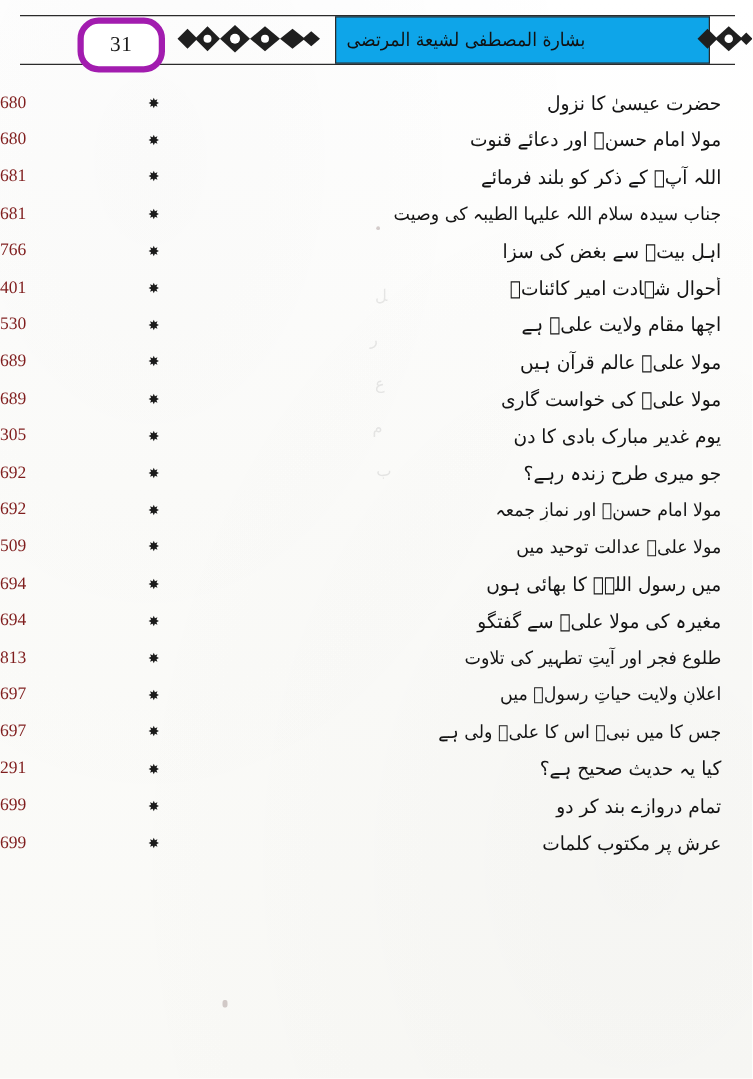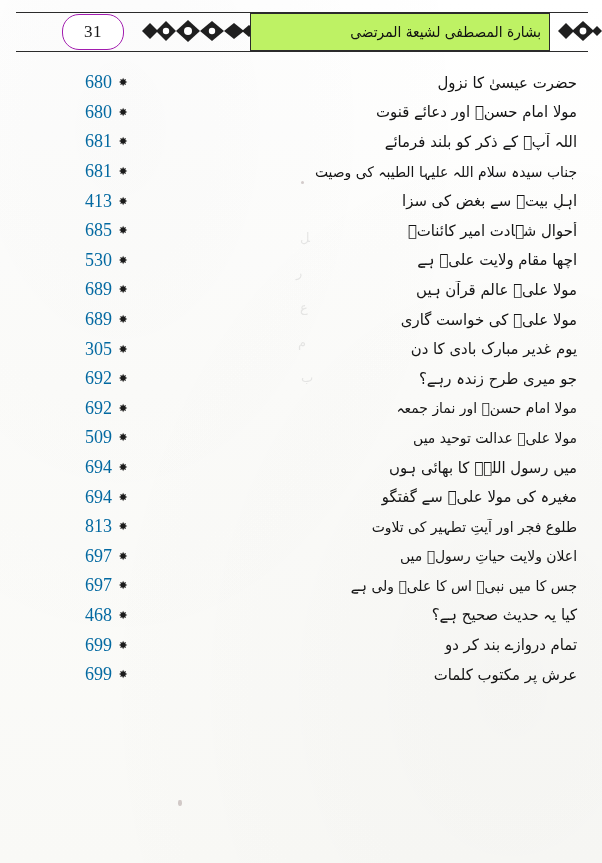--- a/index.html
+++ b/index.html
@@ -45,21 +45,21 @@
   }
   .header-rule.top { top: 2px; }
   .header-rule.bottom { bottom: 2px; }
 
   .page-number-box {
     position: absolute;
     left: 46px;
     top: 4px;
     width: 60px;
     height: 34px;
-    border: 1px solid #a21caf;
+    border: 5px solid #a21caf;
     border-radius: 17px;
     display: flex;
     align-items: center;
     justify-content: center;
     background: #ffffff;
   }
   .page-number-box span {
     font-family: "Liberation Serif", serif;
     font-size: 17px;
     color: #1a1a1a;
@@ -77,29 +77,29 @@
   .ornament-right {
     position: absolute;
     left: 540px;
     top: 5px;
     width: 46px;
     height: 32px;
     overflow: hidden;
   }
   .title-band {
     position: absolute;
-    left: 234px;
+    left: 252px;
     top: 3px;
     width: 298px;
     height: 36px;
     border: 1px solid #2b2b2b;
     display: flex;
     align-items: center;
-    justify-content: flex-end;
-    background: #bef264;
+    justify-content: flex-start;
+    background: #0ea5e9;
   }
   .title-band .book-title {
     font-family: "DejaVu Sans", sans-serif;
     font-size: 15px;
     color: #111;
     direction: rtl;
     white-space: nowrap;
     transform: scaleX(0.92);
   }
 
@@ -112,24 +112,24 @@
     padding-top: 6px;
   }
   .toc-row {
     position: relative;
     display: flex;
     align-items: center;
     height: 29.6px;
   }
   .toc-page {
     width: 112px;
-    text-align: right;
+    text-align: left;
     font-family: "Liberation Serif", serif;
-    font-size: 18px;
-    color: #0369a1;
+    font-size: 14px;
+    color: #7f1d1d;
     flex: 0 0 auto;
   }
   .toc-star {
     width: 22px;
     flex: 0 0 auto;
     text-align: center;
     font-size: 11px;
     color: #1b1b1b;
     line-height: 1;
   }
@@ -238,27 +238,27 @@
       <div class="toc-title">اللہ آپؑ کے ذکر کو بلند فرمائے</div>
     </div>
 
     <div class="toc-row tight">
       <div class="toc-page">681</div>
       <div class="toc-star">✸</div>
       <div class="toc-title">جناب سیدہ سلام اللہ علیہا الطیبہ کی وصیت</div>
     </div>
 
     <div class="toc-row">
-      <div class="toc-page">413</div>
+      <div class="toc-page">766</div>
       <div class="toc-star">✸</div>
       <div class="toc-title">اہلِ بیتؑ سے بغض کی سزا</div>
     </div>
 
     <div class="toc-row">
-      <div class="toc-page">685</div>
+      <div class="toc-page">401</div>
       <div class="toc-star">✸</div>
       <div class="toc-title">أحوال شہادت امیر کائناتؑ</div>
     </div>
 
     <div class="toc-row">
       <div class="toc-page">530</div>
       <div class="toc-star">✸</div>
       <div class="toc-title">اچھا مقام ولایت علیؑ ہے</div>
     </div>
 
@@ -322,21 +322,21 @@
       <div class="toc-title">اعلانِ ولایت حیاتِ رسولؐ میں</div>
     </div>
 
     <div class="toc-row tight">
       <div class="toc-page">697</div>
       <div class="toc-star">✸</div>
       <div class="toc-title">جس کا میں نبیؐ اس کا علیؑ ولی ہے</div>
     </div>
 
     <div class="toc-row">
-      <div class="toc-page">468</div>
+      <div class="toc-page">291</div>
       <div class="toc-star">✸</div>
       <div class="toc-title">کیا یہ حدیث صحیح ہے؟</div>
     </div>
 
     <div class="toc-row">
       <div class="toc-page">699</div>
       <div class="toc-star">✸</div>
       <div class="toc-title">تمام دروازے بند کر دو</div>
     </div>
 

